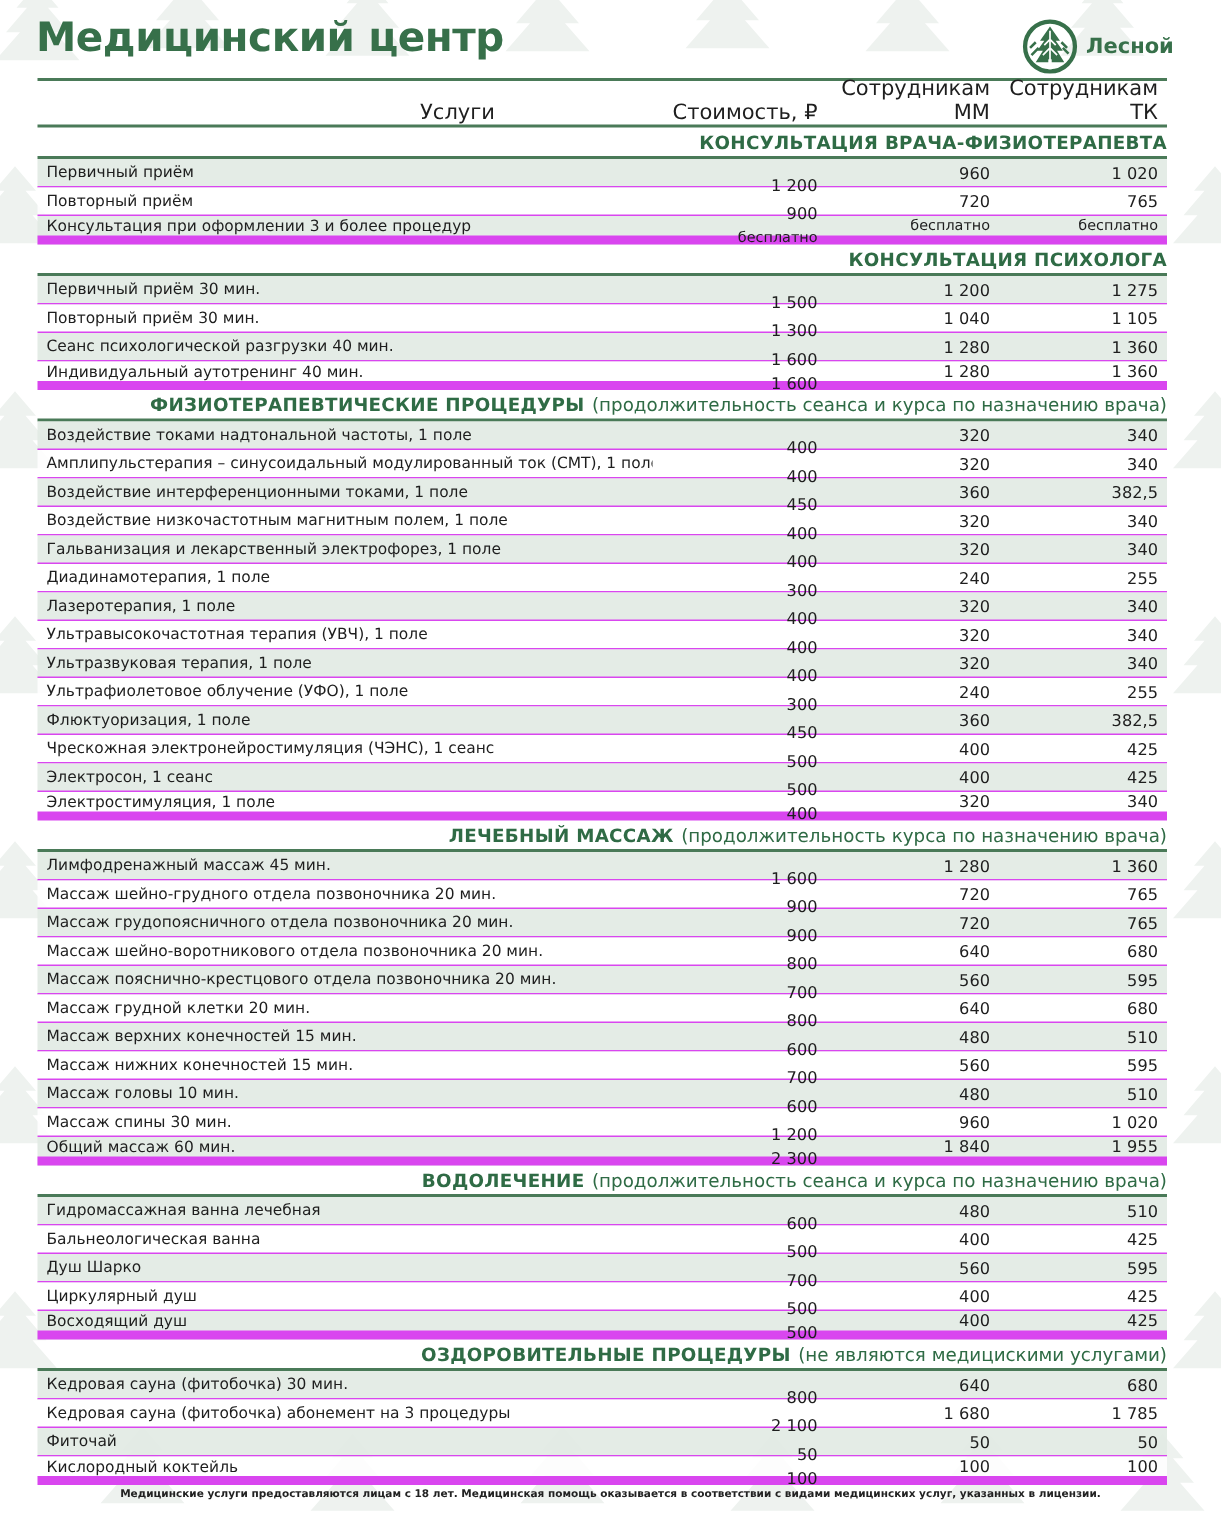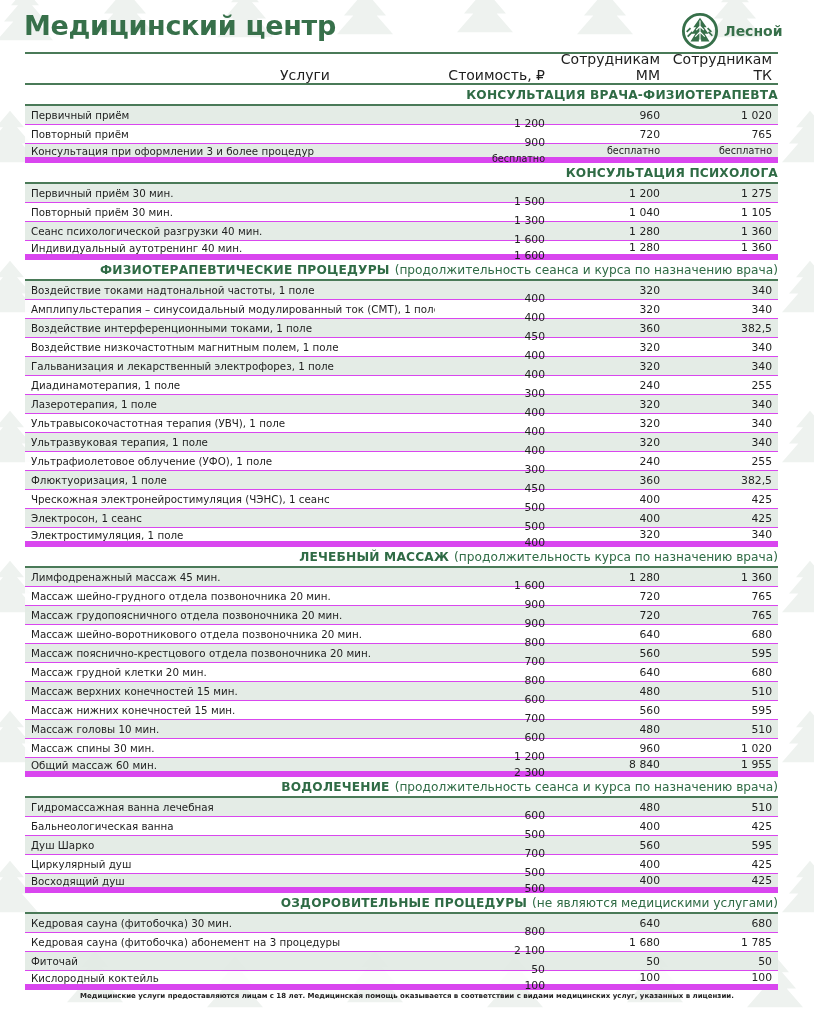--- a/index.html
+++ b/index.html
@@ -402,21 +402,21 @@
         </div>
         <div class="row plain">
           <div class="c-name">Массаж спины 30 мин.</div>
           <div class="c-v1">1 200</div>
           <div class="c-v2">960</div>
           <div class="c-v3">1 020</div>
         </div>
         <div class="row shade last">
           <div class="c-name">Общий массаж 60 мин.</div>
           <div class="c-v1">2 300</div>
-          <div class="c-v2">8 840</div>
+          <div class="c-v2">1 840</div>
           <div class="c-v3">1 955</div>
         </div>
         <div class="section">
           <span class="sec-title">ВОДОЛЕЧЕНИЕ</span>
           <span class="sec-note">(продолжительность сеанса и курса по назначению врача)</span>
         </div>
         <div class="row shade">
           <div class="c-name">Гидромассажная ванна лечебная</div>
           <div class="c-v1">600</div>
           <div class="c-v2">480</div>

